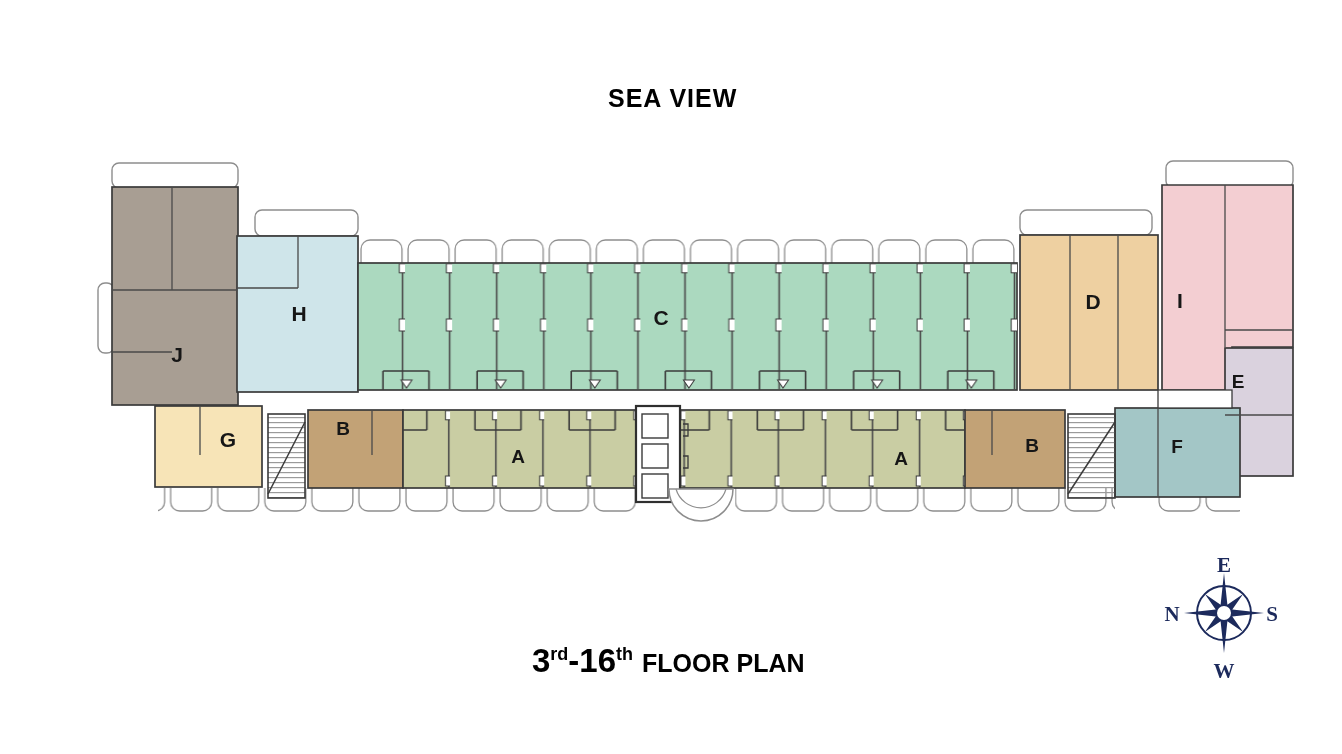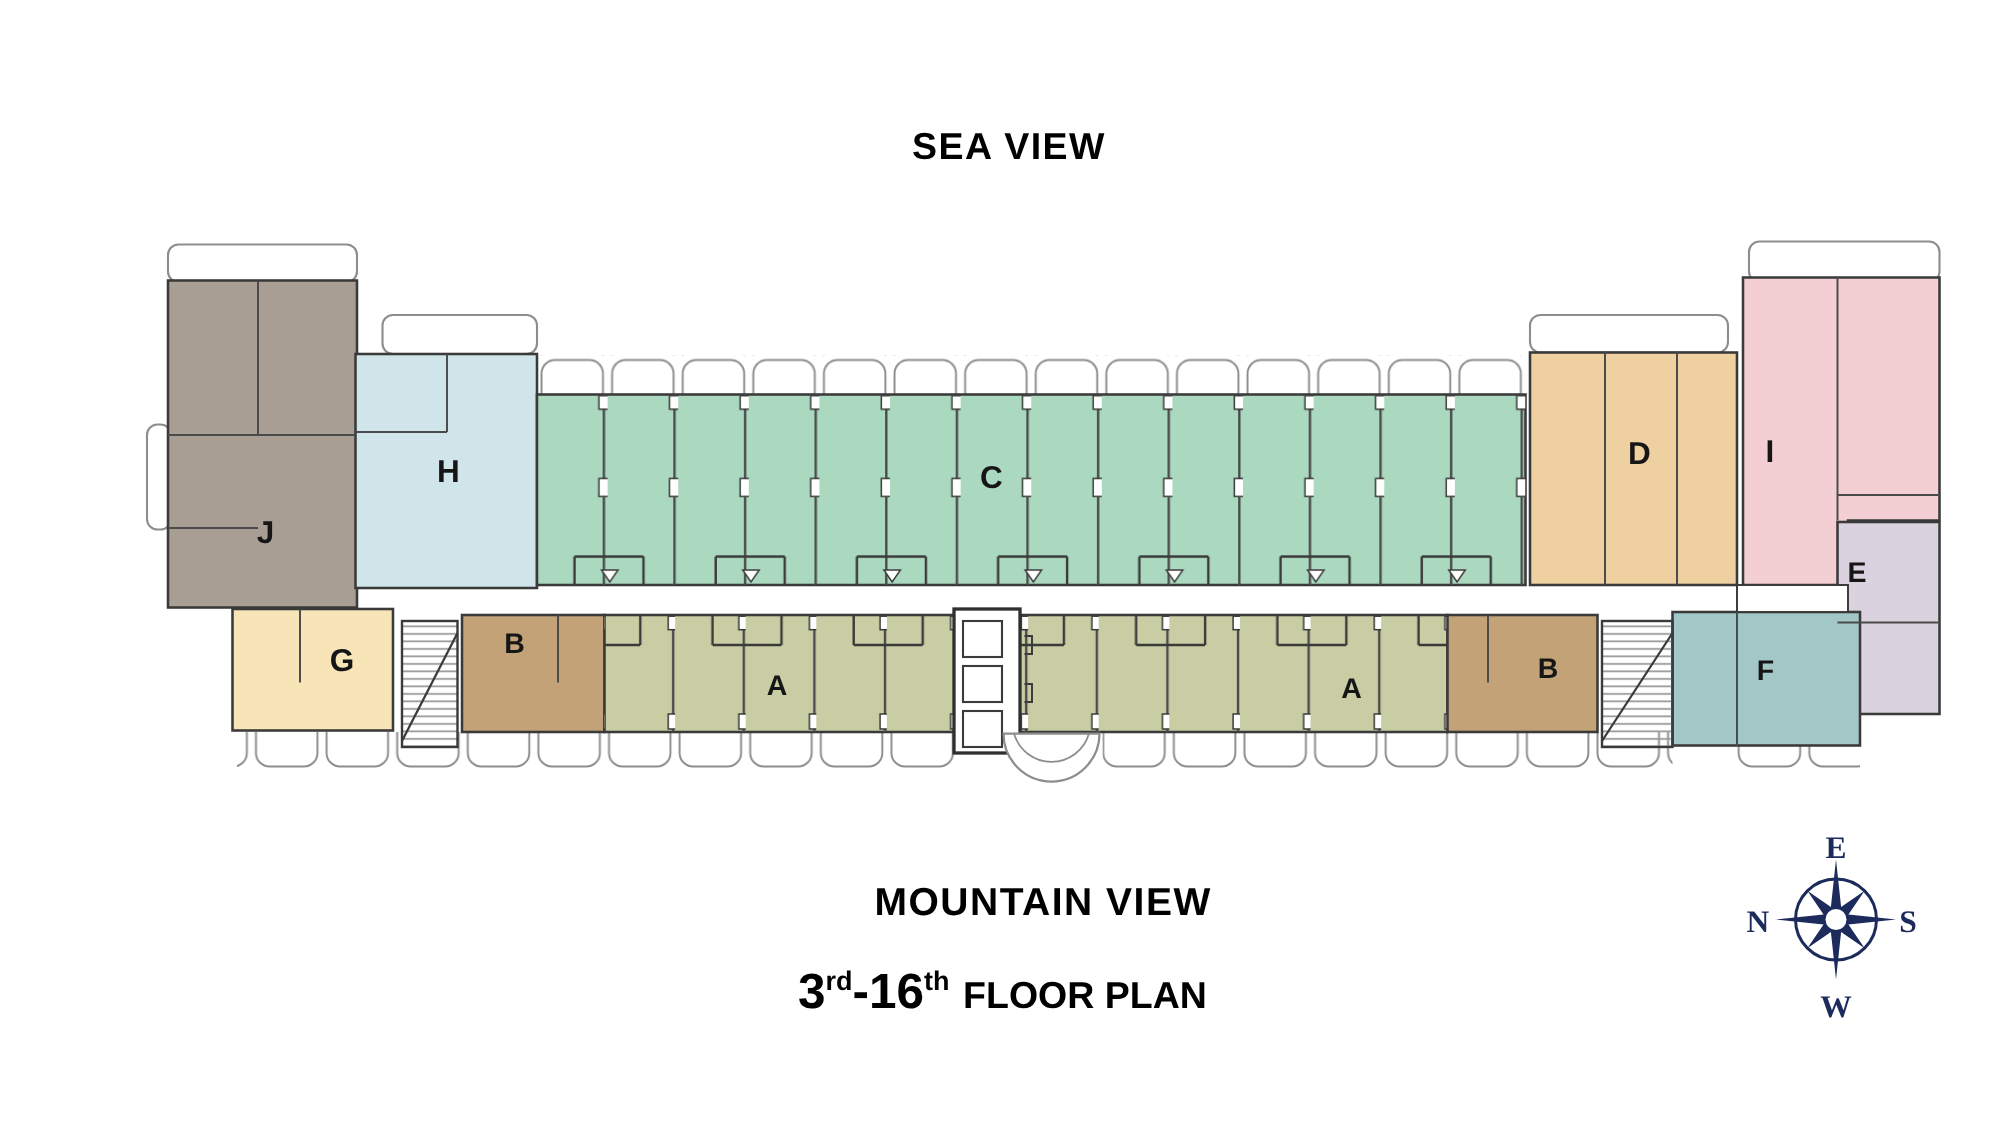--- a/index.html
+++ b/index.html
@@ -122,17 +122,16 @@
       <circle cx="1184" cy="613" r="27" fill="none" stroke-width="2" stroke="#1c2a5c"></circle>
       <polygon points="1224,613 1192.3,616.4 1203.1,632.1 1187.4,621.3 1184,653 1180.6,621.3 1164.9,632.1 1175.7,616.4 1144,613 1175.7,609.6 1164.9,593.9 1180.6,604.7 1184,573 1187.4,604.7 1203.1,593.9 1192.3,609.6" fill="#1c2a5c"></polygon>
       <circle cx="1184" cy="613" r="7" fill="#ffffff"></circle>
       <text x="1184" y="572" text-anchor="middle" class="compass-letter">E</text>
       <text x="1232" y="621" text-anchor="middle" class="compass-letter">S</text>
       <text x="1184" y="678" text-anchor="middle" class="compass-letter">W</text>
       <text x="1132" y="621" text-anchor="middle" class="compass-letter">N</text>
     </g>
   </svg>
 
-  <div class="title mountain">MOUNTAIN VIEW</div>
 
   <div class="floor-title"><span class="ft-big">3</span><span class="ft-sup">rd</span><span class="ft-big">-</span><span class="ft-big">16</span><span class="ft-sup">th</span><span class="ft-rest">FLOOR PLAN</span></div>
 
 </div>
 
 </body></html>

